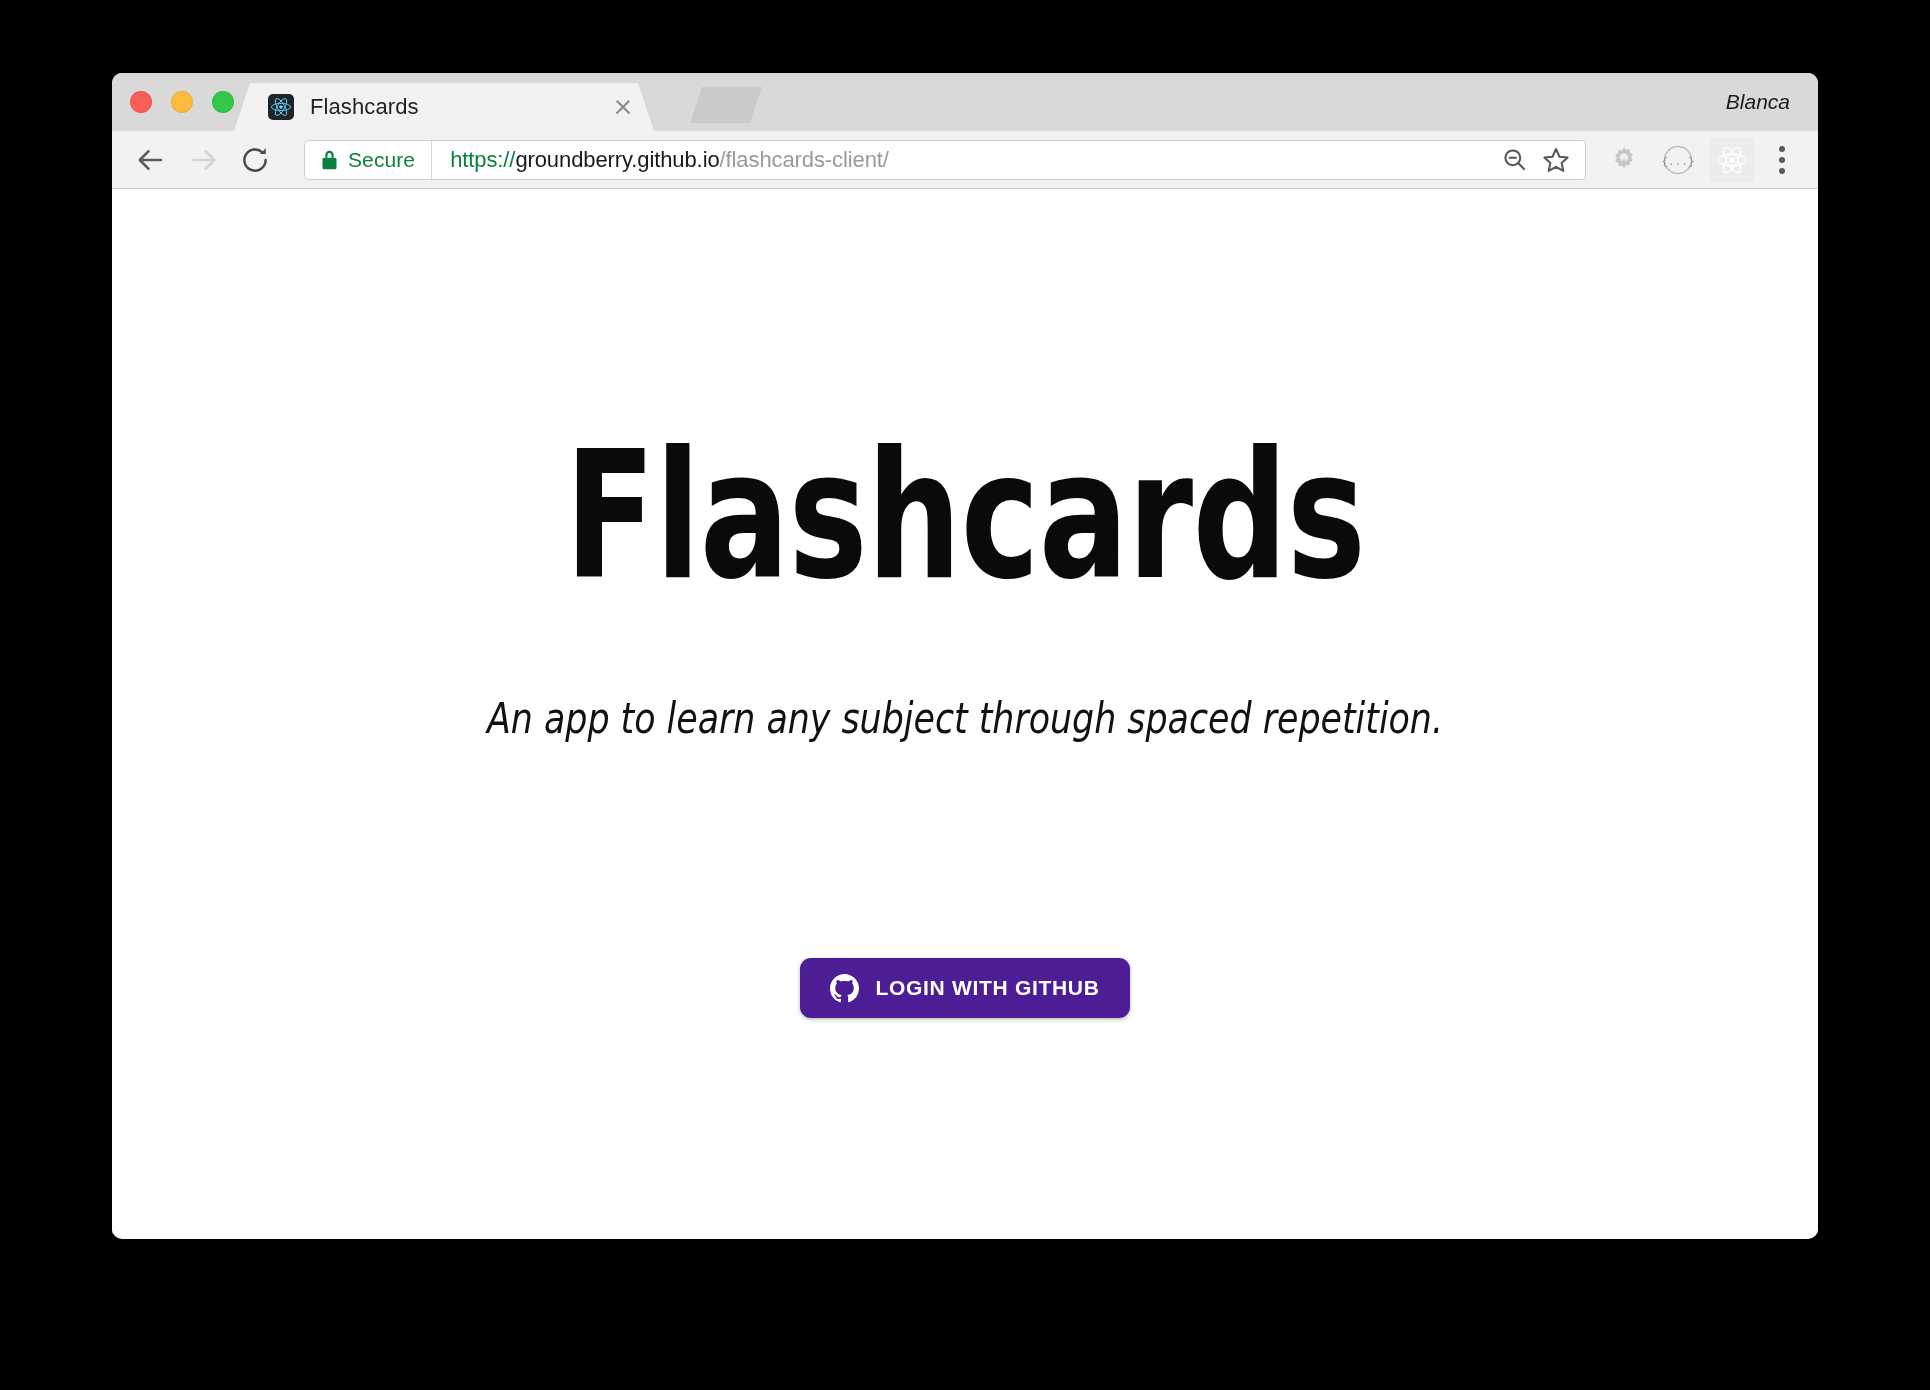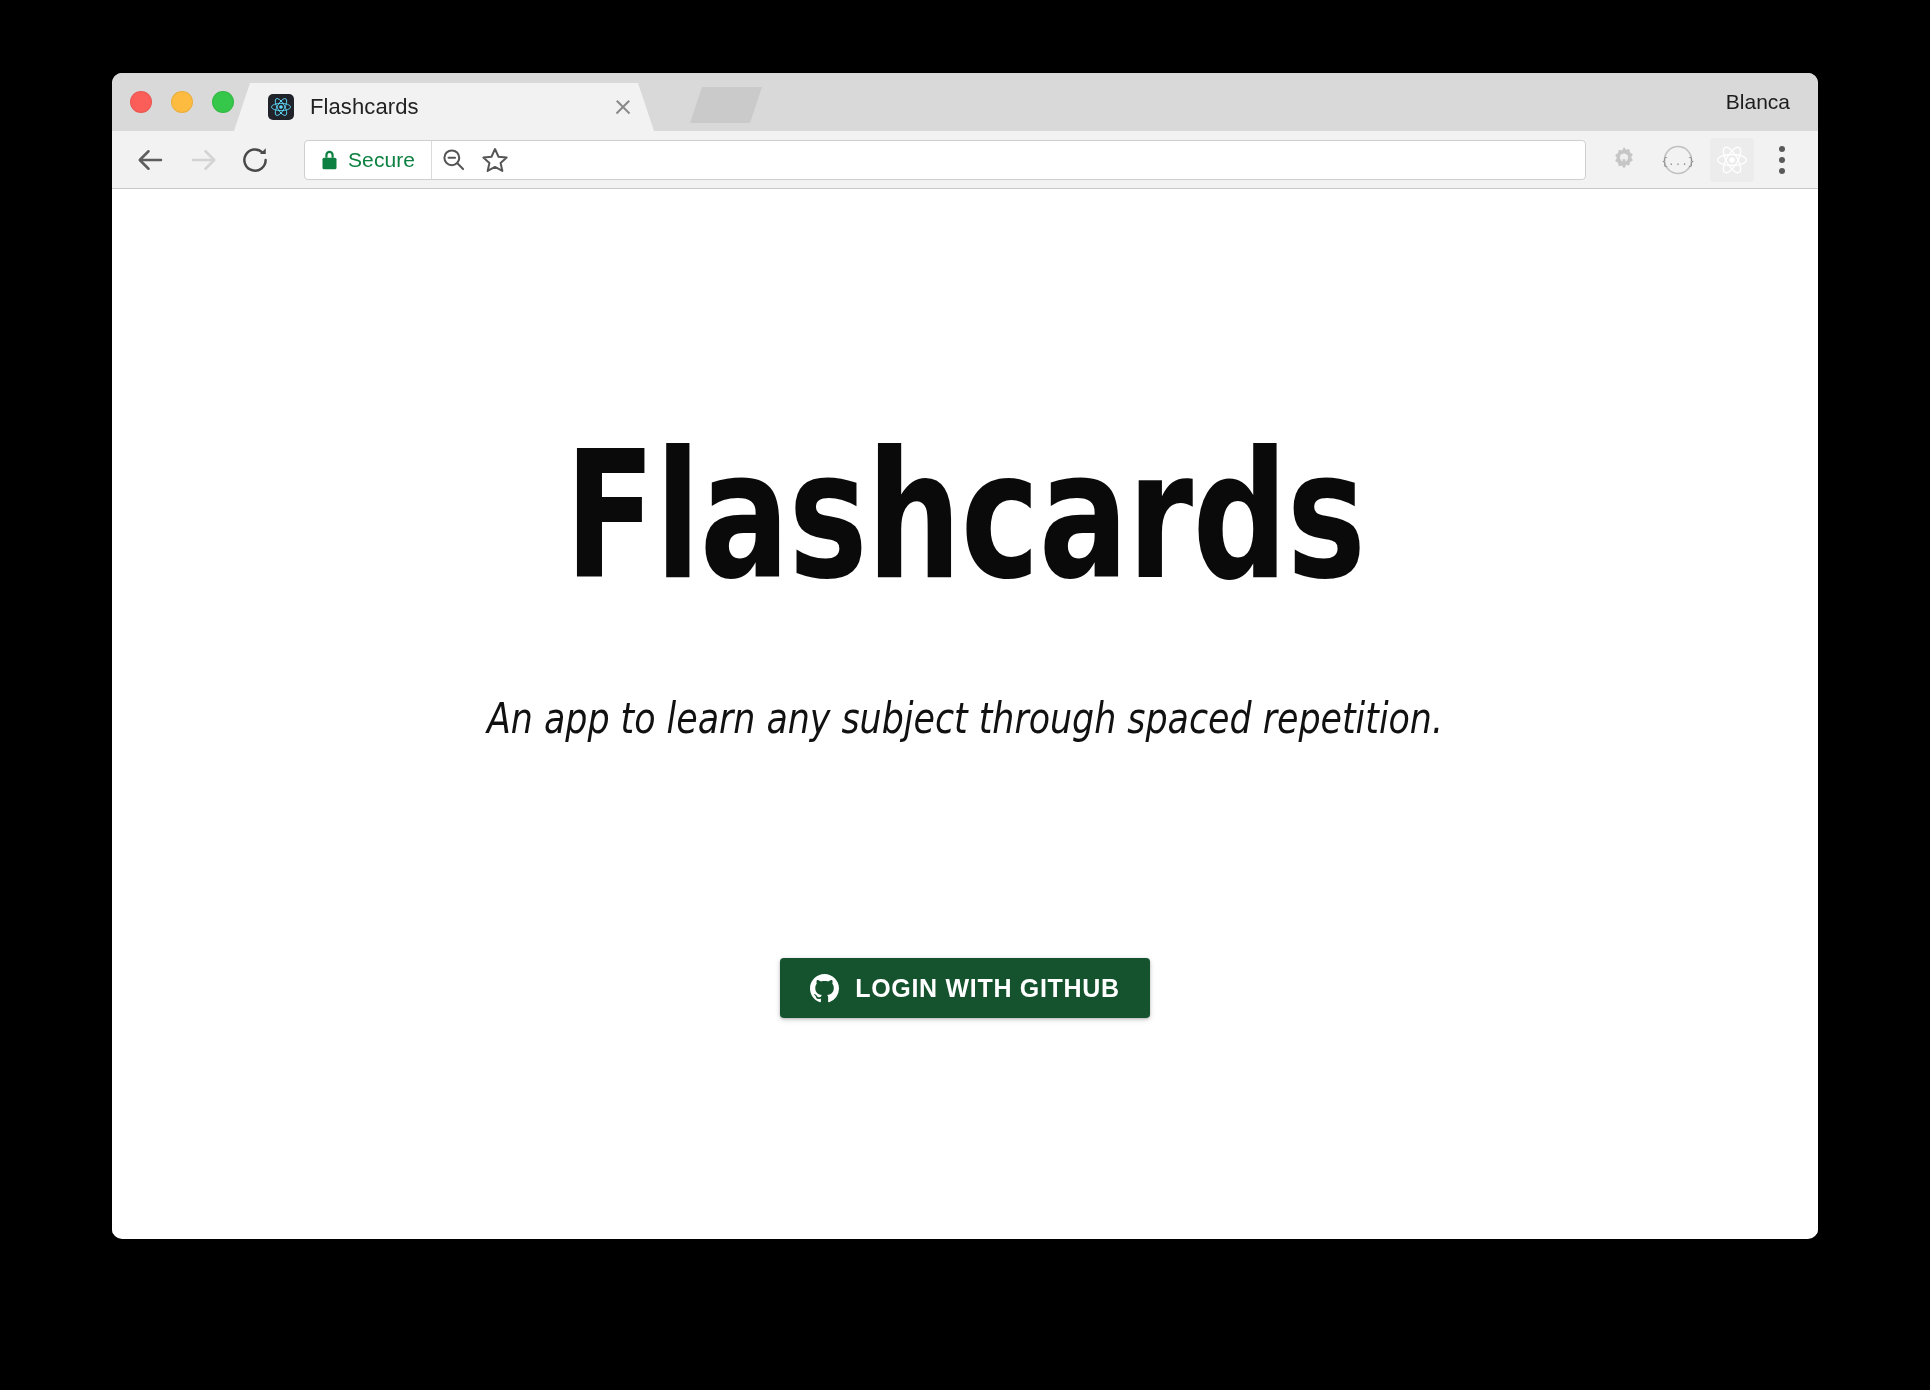--- a/index.html
+++ b/index.html
@@ -129,20 +129,21 @@
 
   
   #profile-name {
     position: absolute;
     right: 28px;
     top: 50%;
     transform: translateY(-50%);
     font-size: 21px;
     color: #1c1c1c;
     z-index: 6;
+    font-style: italic;
   }
 
   
   #toolbar {
     height: 58px;
     background: #f2f2f2;
     border-bottom: 1px solid #c9c9c9;
     display: flex;
     align-items: center;
     padding: 0 16px;
@@ -274,26 +275,26 @@
     transform-origin: center;
   }
 
   #login-github-button {
     display: inline-flex;
     align-items: center;
     justify-content: center;
     margin-top: 218px;
     padding: 0 30px;
     height: 60px;
-    background: #14532d;
+    background: #4c1d95;
     border: none;
-    border-radius: 4px;
+    border-radius: 11px;
     color: #ffffff;
     font-family: "Liberation Sans", sans-serif;
-    font-size: 25px;
+    font-size: 21px;
     font-weight: 700;
     letter-spacing: 0.7px;
     cursor: pointer;
     box-shadow: 0 1px 3px rgba(0,0,0,0.22), 0 2px 6px rgba(0,0,0,0.12);
   }
   .gh-icon {
     display: inline-flex;
     margin-right: 16px;
   }
 </style>
@@ -356,20 +357,23 @@
     <div id="omnibox">
       <div class="secure-chip">
         <span class="lock-icon">
           <svg width="17" height="21" viewBox="0 0 14 18" fill="#0c8040">
             <rect x="1" y="7.4" width="12" height="10" rx="1.4"></rect>
             <path d="M3.4 7.6V5.1a3.6 3.6 0 0 1 7.2 0v2.5h-1.9V5.1a1.7 1.7 0 0 0-3.4 0v2.5z"></path>
           </svg>
         </span>
         <span class="secure-text">Secure</span>
       </div>
+      <div class="url-text">
+        <span class="url-scheme">https://</span><span class="url-host">groundberry.github.io</span><span class="url-path">/flashcards-client/</span>
+      </div>
       <div class="omni-action">
         <svg width="27" height="27" viewBox="0 0 24 24" fill="none" stroke="#555" stroke-width="1.8" stroke-linecap="round">
           <circle cx="10.5" cy="10.5" r="6.6"></circle>
           <line x1="15.4" y1="15.4" x2="20.5" y2="20.5"></line>
           <line x1="7.6" y1="10.5" x2="13.4" y2="10.5"></line>
         </svg>
       </div>
       <div class="omni-action">
         <svg width="28" height="28" viewBox="0 0 24 24" fill="none" stroke="#555" stroke-width="1.7" stroke-linejoin="round">
           <polygon points="12,2.6 15,9.2 22,9.9 16.8,14.6 18.3,21.4 12,17.9 5.7,21.4 7.2,14.6 2,9.9 9,9.2"></polygon>

